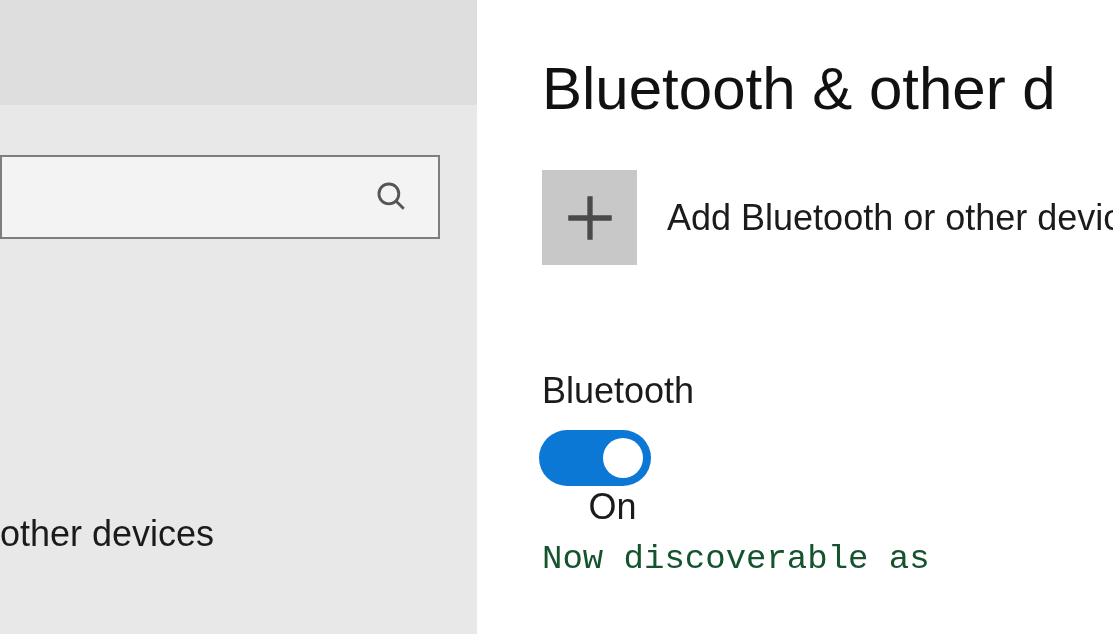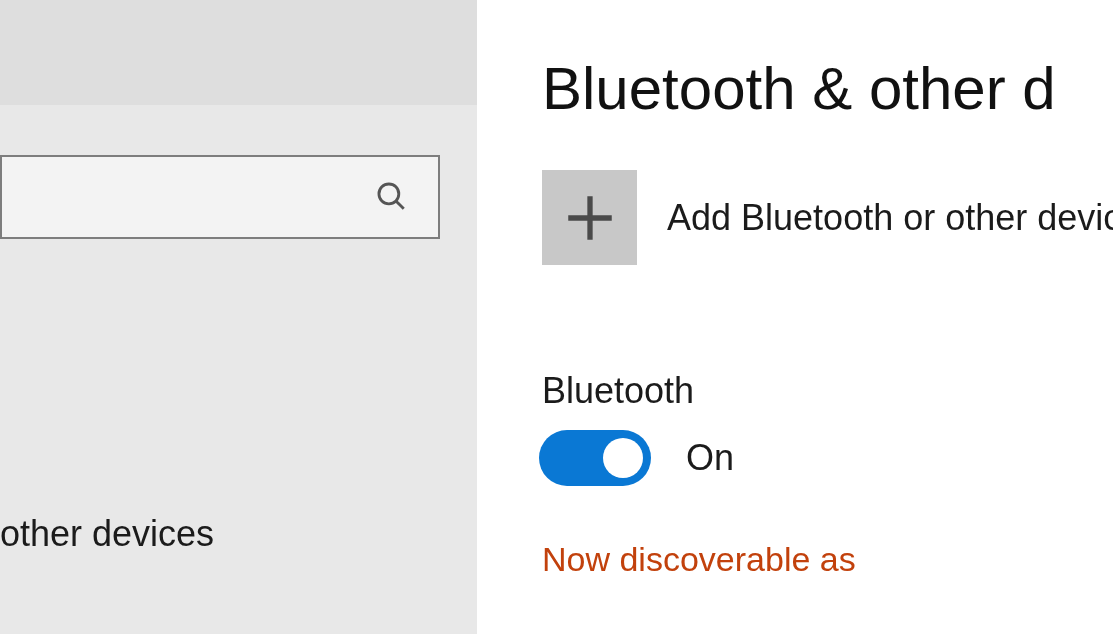--- a/index.html
+++ b/index.html
@@ -137,20 +137,21 @@
     font-size: 36px;
     color: #1b1b1b;
   }
 
   .toggle-row {
     position: absolute;
     top: 430px;
     left: 62px;
     display: flex;
     align-items: center;
+    flex-direction: column;
   }
   .toggle {
     width: 112px;
     height: 56px;
     background: #0a78d4;
     border-radius: 28px;
     position: relative;
     border: none;
     cursor: pointer;
     flex: 0 0 auto;
@@ -168,21 +169,22 @@
     margin-left: 35px;
     font-size: 36px;
     color: #1b1b1b;
   }
 
   .discover-text {
     position: absolute;
     top: 540px;
     left: 65px;
     font-size: 34px;
-    color: #c2410c;
+    color: #14532d;
+    font-family: Liberation Mono, monospace;
   }
 </style>
 </head>
 <body>
 
 <div class="layout">
 
   <aside class="sidebar">
     <div class="sidebar-top-band"></div>
 

